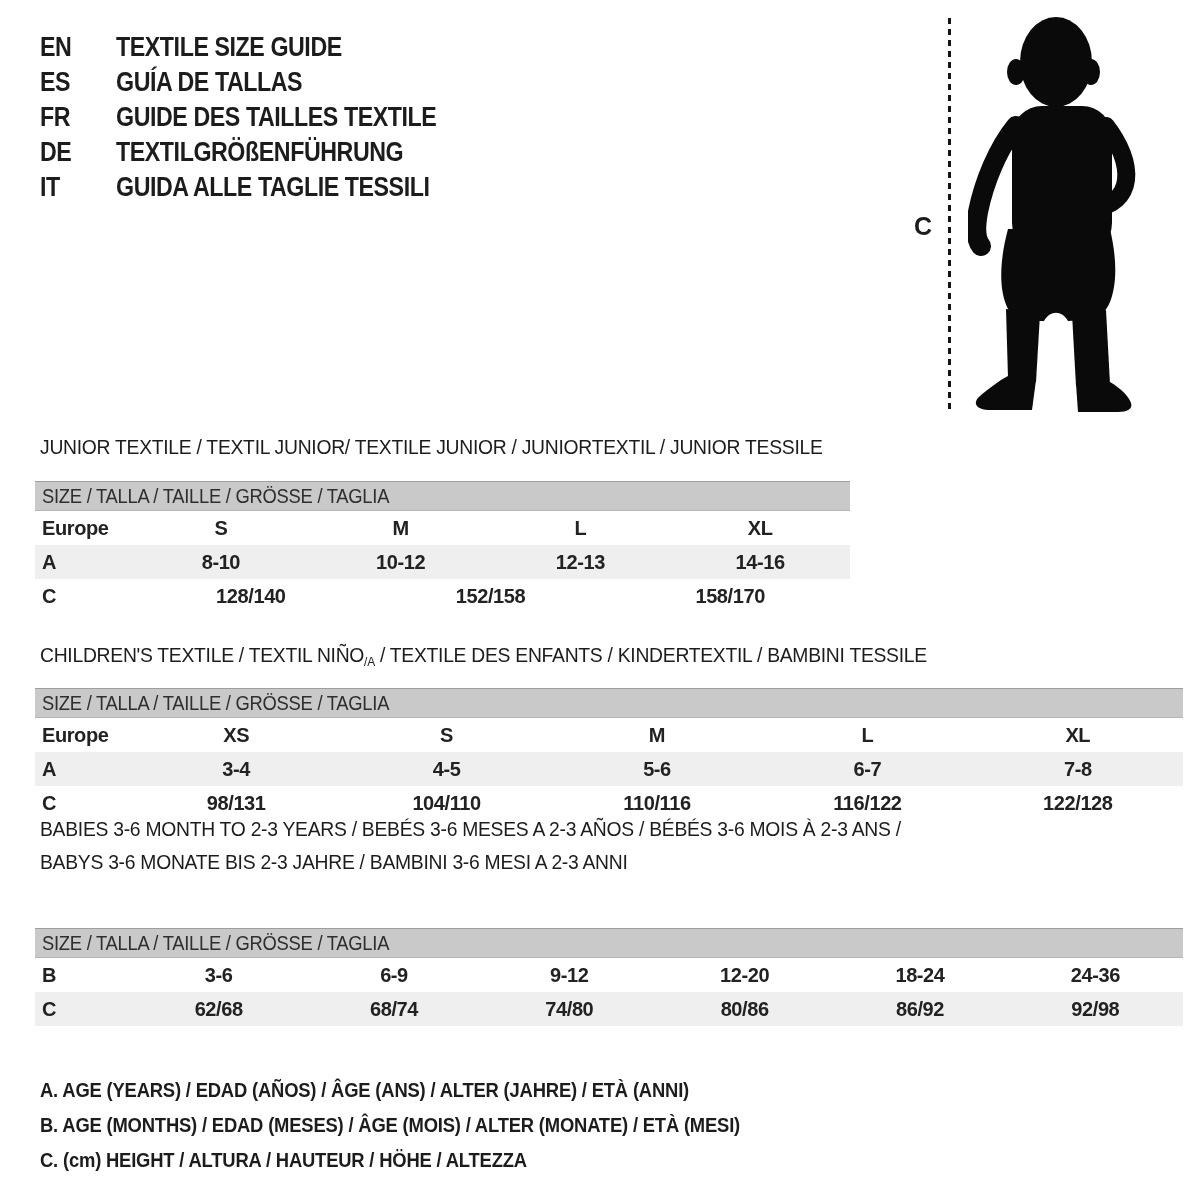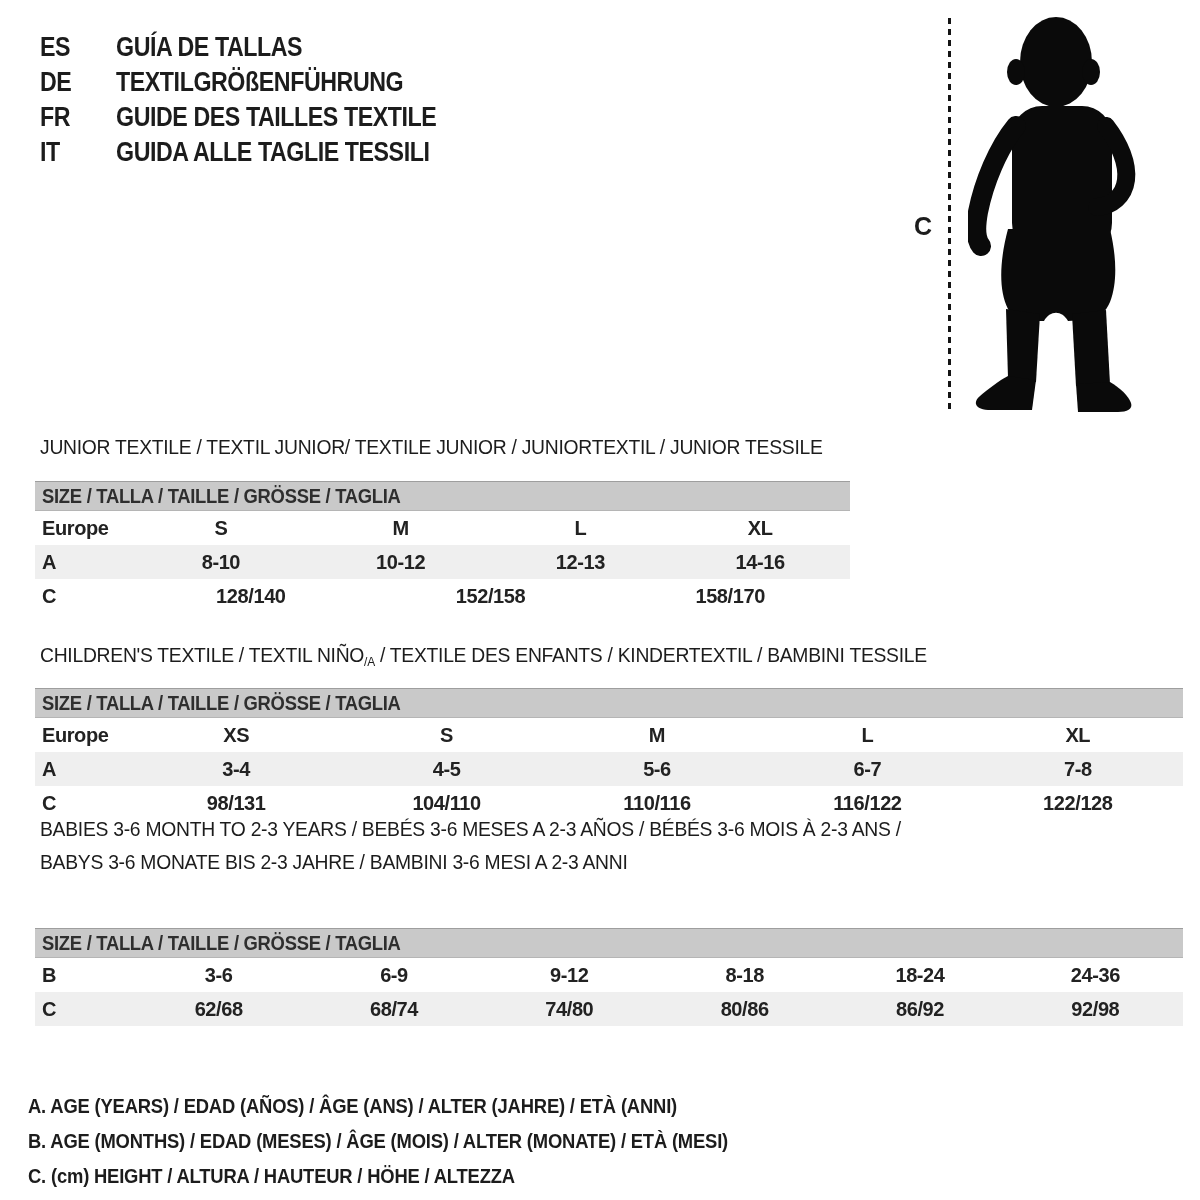--- a/index.html
+++ b/index.html
@@ -26,48 +26,52 @@
   .figure-svg { position:absolute; left:968px; top:14px; }
 
   
   .section-title { position:absolute; left:40px; font-weight:normal; font-size:21px; letter-spacing:-0.3px; white-space:nowrap; }
   .section-title .subpart { font-size:13px; position:relative; top:4px; }
 
   
   .size-table { position:absolute; left:35px; }
   .size-bar {
     height:30px; line-height:29px; background:#c9c9c9; border-top:1px solid #9e9e9e; border-bottom:1px solid #b5b5b5;
-    padding-left:7px; font-weight:bold; font-size:20px; color:#2e2e2e; letter-spacing:-0.3px;
+    padding-left:7px; font-weight:normal; font-size:20px; color:#2e2e2e; letter-spacing:-0.3px;
   }
   .trow { display:flex; height:34px; line-height:34px; font-weight:bold; font-size:20px; letter-spacing:-0.4px; color:#222;justify-content:center; }
   .trow.alt { background:#efefef; }
   .cell-label { flex:0 0 96px; padding-left:7px; text-align:left; }
   .cell { flex:1; text-align:center; }
 
   
-  .legend { position:absolute; left:28px; top:1073px;margin-top:16px; }
+  .legend { position:absolute; left:40px; top:1073px; }
   .legend-line { height:35px; line-height:35px; font-weight:bold; font-size:20px; letter-spacing:-0.2px; white-space:nowrap; }
 </style>
 </head>
 <body>
 
 <div class="page">
 
   <div class="lang-block">
     <div class="lang-row">
+      <span class="lang-code"><span class="cond">EN</span></span>
+      <span class="lang-title"><span class="cond">TEXTILE SIZE GUIDE</span></span>
+    </div>
+    <div class="lang-row">
       <span class="lang-code"><span class="cond">ES</span></span>
       <span class="lang-title"><span class="cond">GUÍA DE TALLAS</span></span>
     </div>
     <div class="lang-row">
+      <span class="lang-code"><span class="cond">FR</span></span>
+      <span class="lang-title"><span class="cond">GUIDE DES TAILLES TEXTILE</span></span>
+    </div>
+    <div class="lang-row">
       <span class="lang-code"><span class="cond">DE</span></span>
       <span class="lang-title"><span class="cond">TEXTILGRÖßENFÜHRUNG</span></span>
-    </div>
-    <div class="lang-row">
-      <span class="lang-code"><span class="cond">FR</span></span>
-      <span class="lang-title"><span class="cond">GUIDE DES TAILLES TEXTILE</span></span>
     </div>
     <div class="lang-row">
       <span class="lang-code"><span class="cond">IT</span></span>
       <span class="lang-title"><span class="cond">GUIDA ALLE TAGLIE TESSILI</span></span>
     </div>
   </div>
 
   <div class="height-line"></div>
   <div class="height-label">C</div>
   <svg class="figure-svg" width="170" height="402" viewBox="0 0 170 402" xmlns="http://www.w3.org/2000/svg">
@@ -154,21 +158,21 @@
   </div>
   <div class="size-table" style="top:928px; width:1148px;">
     <div class="size-bar">
       <span class="cond-sm">SIZE / TALLA / TAILLE / GRÖSSE / TAGLIA</span>
     </div>
     <div class="trow">
       <span class="cell-label">B</span>
       <span class="cell">3-6</span>
       <span class="cell">6-9</span>
       <span class="cell">9-12</span>
-      <span class="cell">8-18</span>
+      <span class="cell">12-20</span>
       <span class="cell">18-24</span>
       <span class="cell">24-36</span>
     </div>
     <div class="trow alt">
       <span class="cell-label">C</span>
       <span class="cell">62/68</span>
       <span class="cell">68/74</span>
       <span class="cell">74/80</span>
       <span class="cell">80/86</span>
       <span class="cell">86/92</span>

